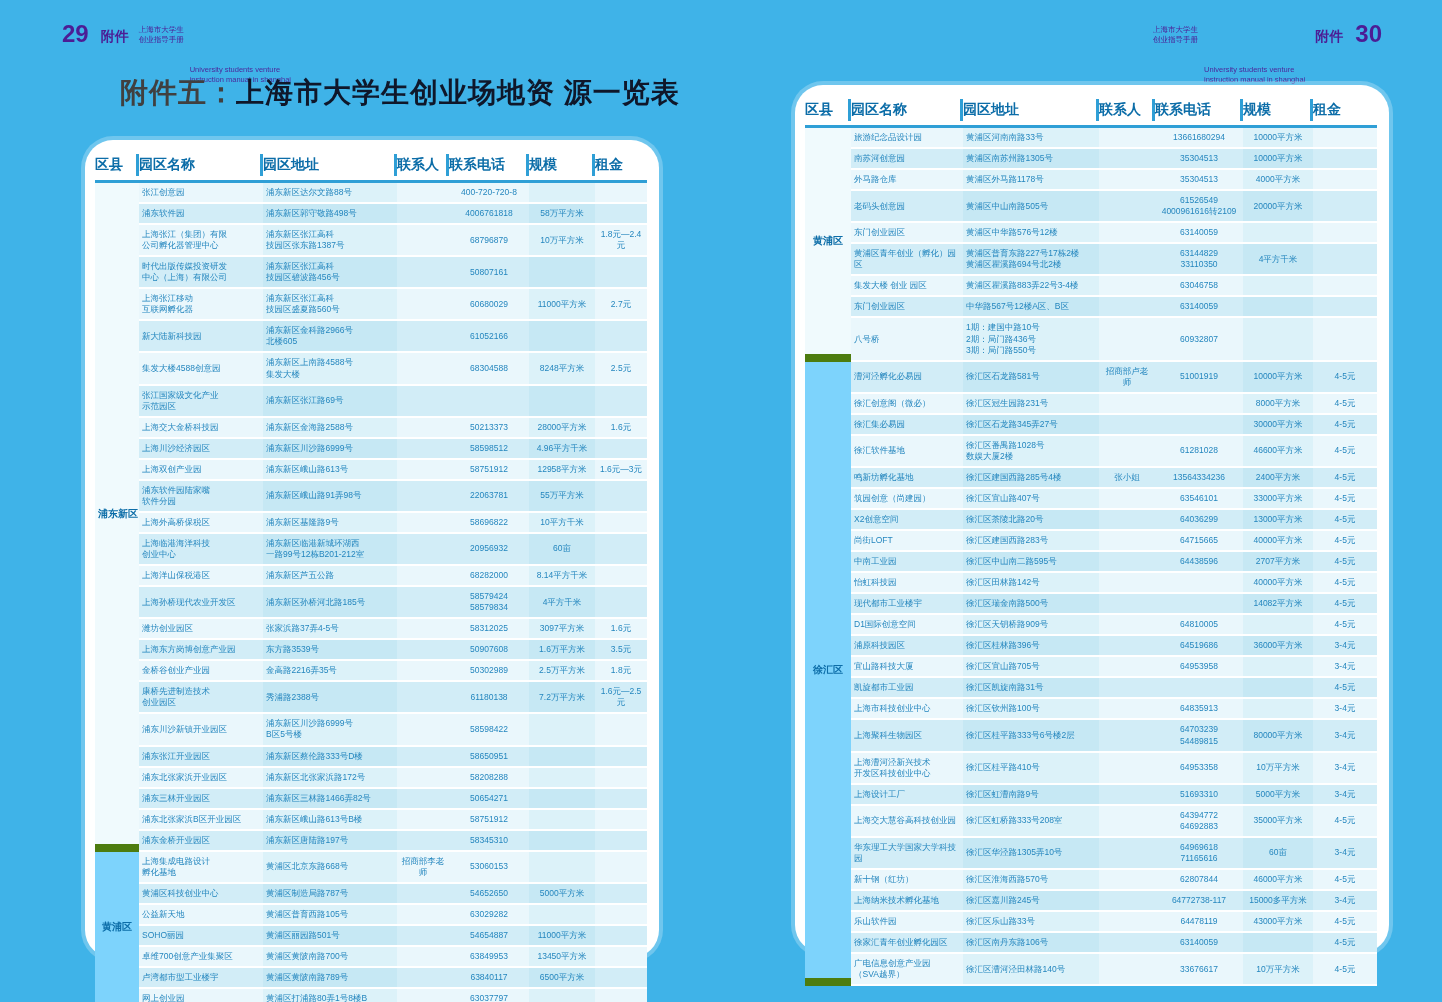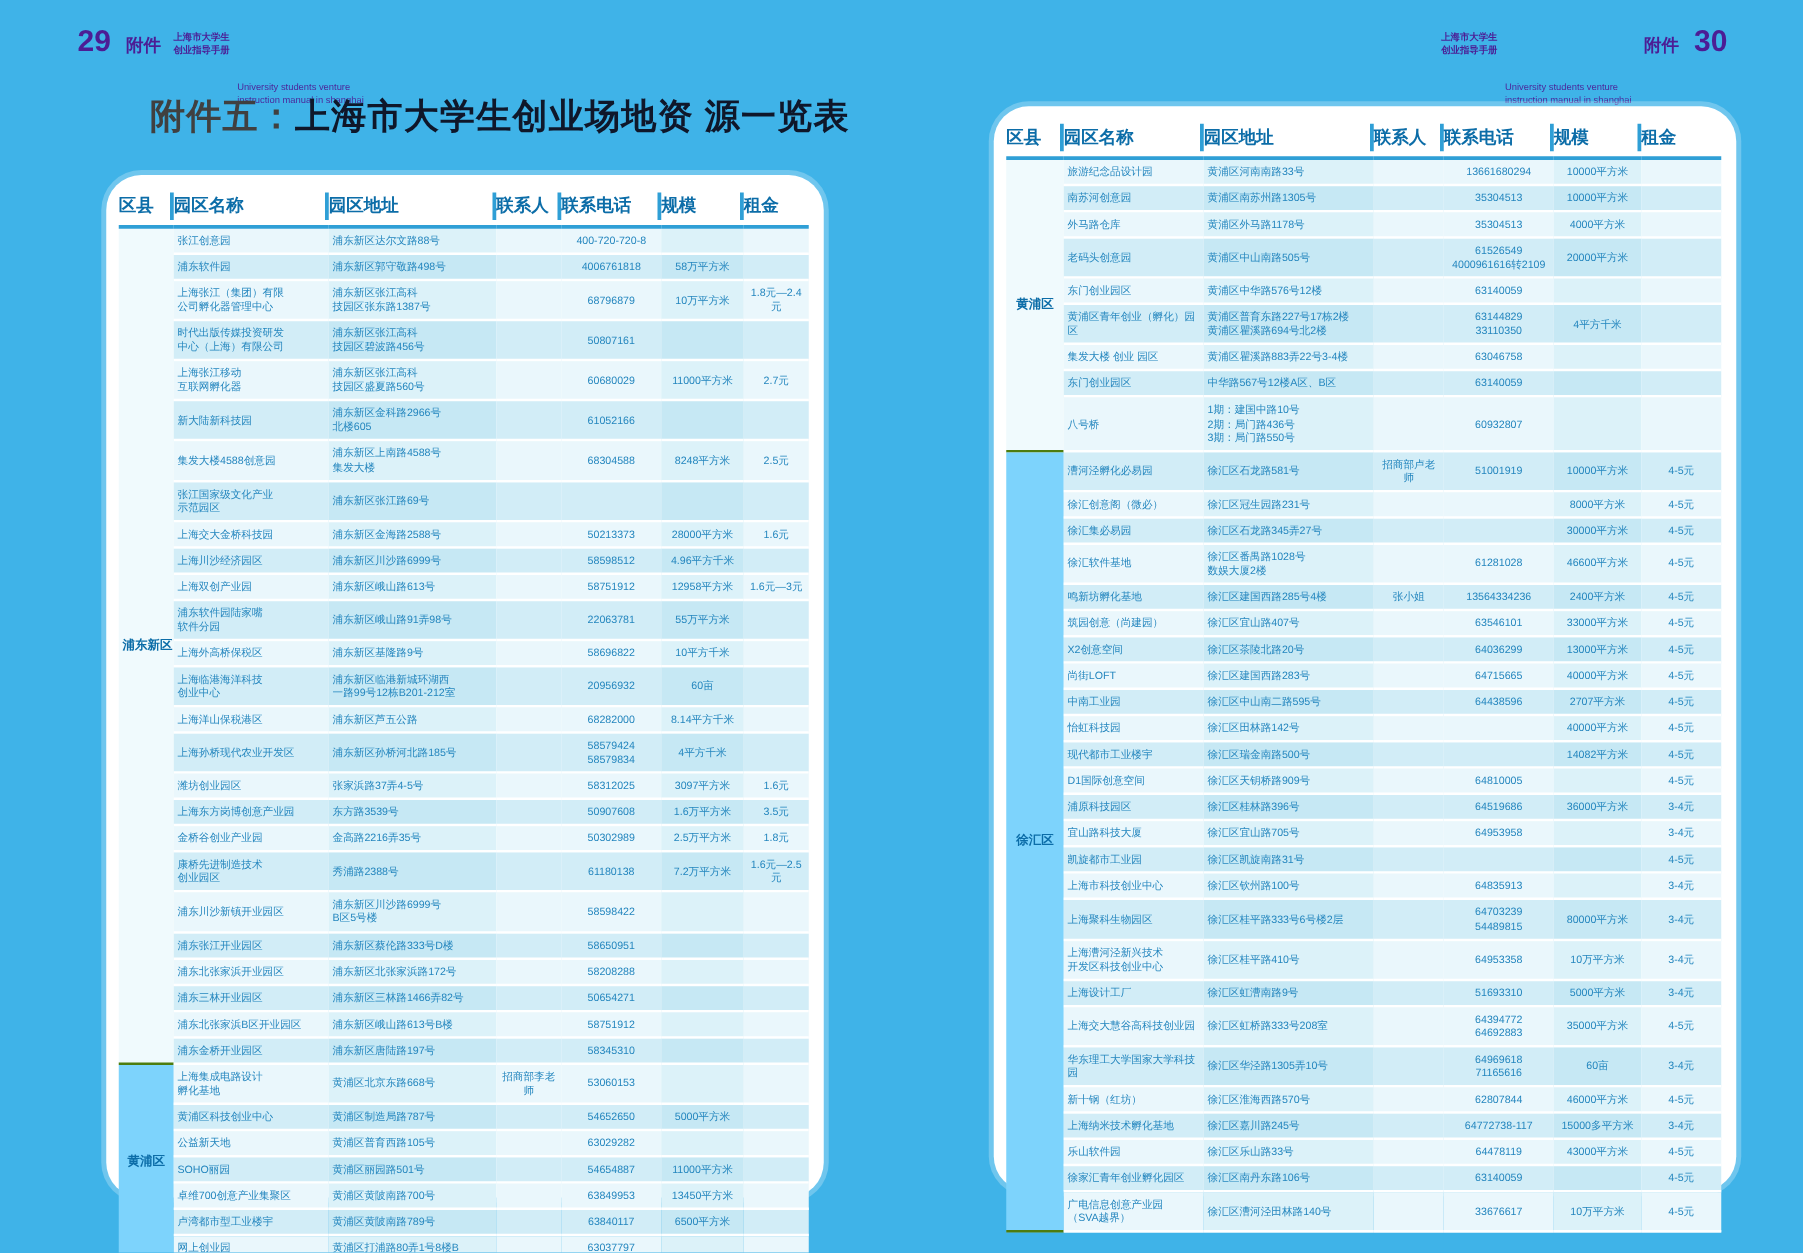--- a/index.html
+++ b/index.html
@@ -9,21 +9,21 @@
     font-family:"Liberation Sans", sans-serif;
     -webkit-font-smoothing:antialiased;
   }
   
   .runhead{position:absolute;top:22px;display:flex;align-items:flex-start;color:#4c1d95;}
   .runhead.left{left:62px;}
   .runhead.right{right:60px;flex-direction:row;}
   .pageno{font-size:24px;font-weight:bold;line-height:1;}
   .annex{font-size:14px;font-weight:bold;margin:6px 10px 0 12px;}
   .logoblock{display:flex;margin-top:3px;}
-  .logo-cn{font-size:7.5px;line-height:1.35;font-weight:bold;}
+  .logo-cn{font-size:7.5px;line-height:1.35;font-weight:normal;}
   .logo-en{font-size:7.5px;line-height:1.35;margin-left:6px;opacity:.95;margin-top:40px;}
   .runhead.right .annex{margin:6px 12px 0 10px;}
   
   .maintitle{position:absolute;left:120px;top:74px;font-size:28px;font-weight:bold;letter-spacing:1px;}
   .maintitle .pre{color:#404040;}
   .maintitle .hl{color:#0f172a;}
   
   .panel{position:absolute;background:#ffffff;border-radius:28px;box-shadow:0 0 0 4px rgba(255,255,255,.25);}
   #panel-left{left:85px;top:140px;width:574px;height:818px;}
   #panel-right{left:795px;top:85px;width:594px;height:868px;}
@@ -44,21 +44,21 @@
   }
   td.c-name,td.c-addr{text-align:left;}
   td.c-contact,td.c-phone,td.c-scale,td.c-rent{text-align:center;}
   
   tr.odd  td.base{background:#EAF7FC;}
   tr.odd  td.alt {background:#DCF2F9;}
   tr.even td.base{background:#D2EDF7;}
   tr.even td.alt {background:#C6E8F4;}
   td.district{
     text-align:center;font-weight:bold;color:#0C6DA8;font-size:10px;
-    border-bottom:2px solid #4d7c0f;white-space:nowrap;
+    border-bottom:8px solid #4d7c0f;white-space:nowrap;
   }
   td.district.g0{background:#F0FAFD;}
   td.district.g1{background:#7dd3fc;}
 </style>
 </head>
 <body>
 
 <div class="runhead left">
   <div class="pageno">29</div>
   <div class="annex">附件</div>

